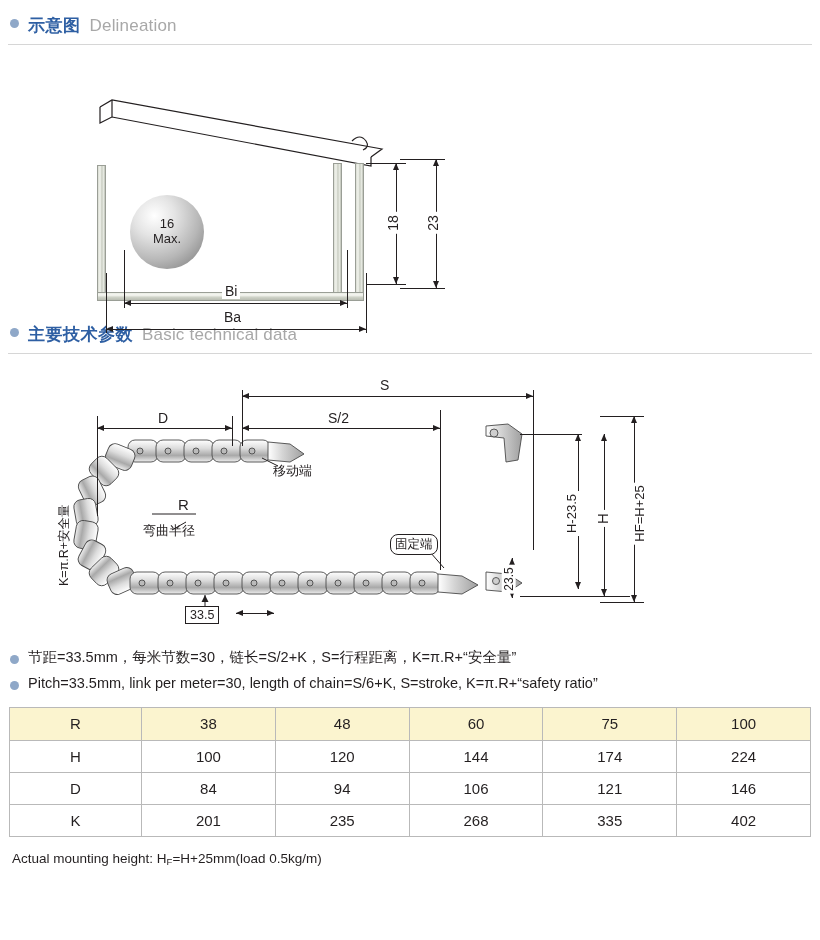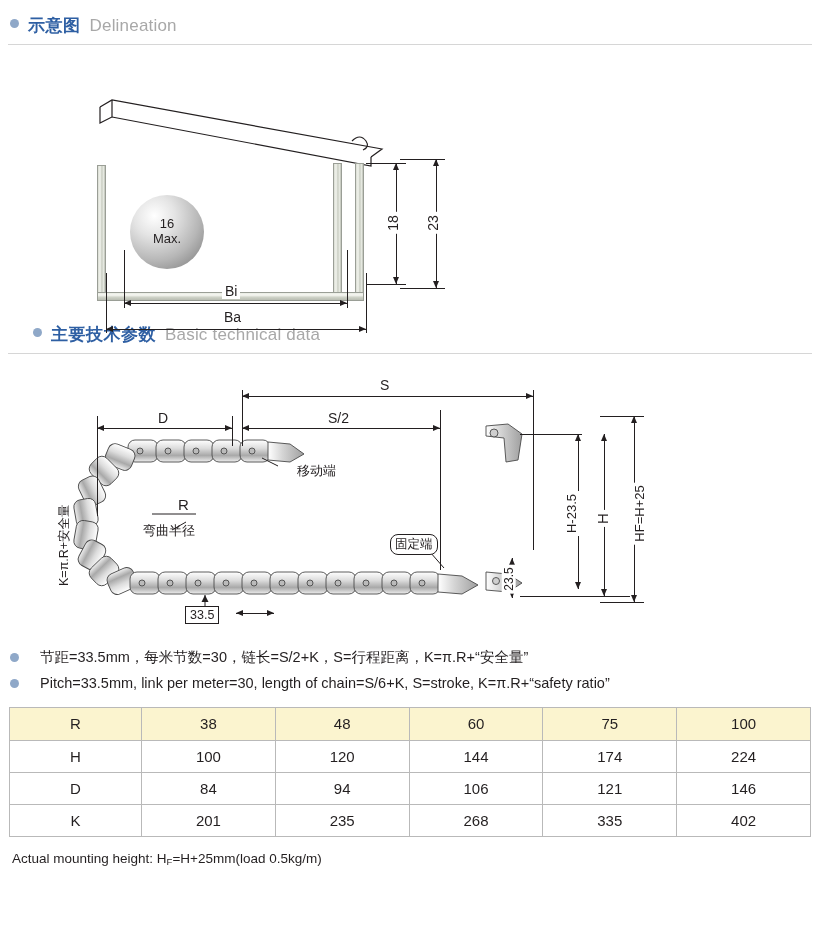--- a/index.html
+++ b/index.html
@@ -49,22 +49,22 @@
   .fig {
     position: relative;
   }
   #fig1 { height: 272px; }
   #fig2 { height: 290px; }
 
   
   .notes { margin-top: 4px; padding-left: 10px; }
   .note-line {
     display: flex;
-    align-items: flex-start;
-    gap: 21px;
+    align-items: center;
+    gap: 9px;
     margin-bottom: 7px;
   }
   .note-bullet {
     width: 9px; height: 9px; border-radius: 50%;
     background: #8fa8c8;
     flex: 0 0 auto;
     margin-top: 5px;
   }
   .note-text { font-size: 14.5px; color: #231f20; line-height: 1.3; }
 
@@ -217,21 +217,21 @@
   <div class="dlabel" style="left:222px; top:238px;">Bi</div>
 
   <div class="tick-v" style="left:106px; top:228px; height:60px;"></div>
   <div class="tick-v" style="left:366px; top:228px; height:60px;"></div>
   <div class="dimline-h" style="left:106px; top:284px; width:260px;"></div>
   <div class="arrow left" style="left:106px; top:280.5px;"></div>
   <div class="arrow right" style="left:359px; top:280.5px;"></div>
   <div class="dlabel" style="left:221px; top:264px;">Ba</div>
 </div>
 
-<div class="section-head" style="padding-top:6px;margin-left:23px;">
+<div class="section-head" style="padding-top:6px;">
   <span class="head-bullet"></span>
   <span class="head-cn">主要技术参数</span>
   <span class="head-en">Basic technical data</span>
 </div>
 <div class="divider"></div>
 
 <div class="fig" id="fig2">
 
   <svg class="overlay" width="820" height="290">
     <defs>
@@ -344,21 +344,21 @@
   <div class="dimline-h" style="left:97px; top:74px; width:135px;"></div>
   <div class="arrow left" style="left:97px; top:70.5px;"></div>
   <div class="arrow right" style="left:225px; top:70.5px;"></div>
   <div class="dlabel" style="left:155px; top:56px;">D</div>
 
   <div class="txtlabel rot90" style="left:56px; top:232px; font-size:12.5px;">K=π.R+安全量</div>
 
   <div class="txtlabel" style="left:178px; top:142px; font-size:15px;">R</div>
   <div class="txtlabel" style="left:128px; top:168px;margin-left:15px;">弯曲半径</div>
 
-  <div class="txtlabel" style="left:273px; top:108px;margin-left:24px;">移动端</div>
+  <div class="txtlabel" style="left:273px; top:108px;">移动端</div>
   <div class="boxlabel" style="left:390px; top:180px;border-radius:8px;">固定端</div>
 
   <div class="dimline-v" style="left:578px; top:80px; height:155px;"></div>
   <div class="arrow up" style="left:574.5px; top:80px;"></div>
   <div class="arrow down" style="left:574.5px; top:228px;"></div>
   <div class="tick-h" style="left:520px; top:80px; width:62px;"></div>
   <div class="dlabel rot" style="left:549px; top:152px; font-size:13px;">H-23.5</div>
 
   <div class="dimline-v" style="left:604px; top:80px; height:162px;"></div>
   <div class="arrow up" style="left:600.5px; top:80px;"></div>

